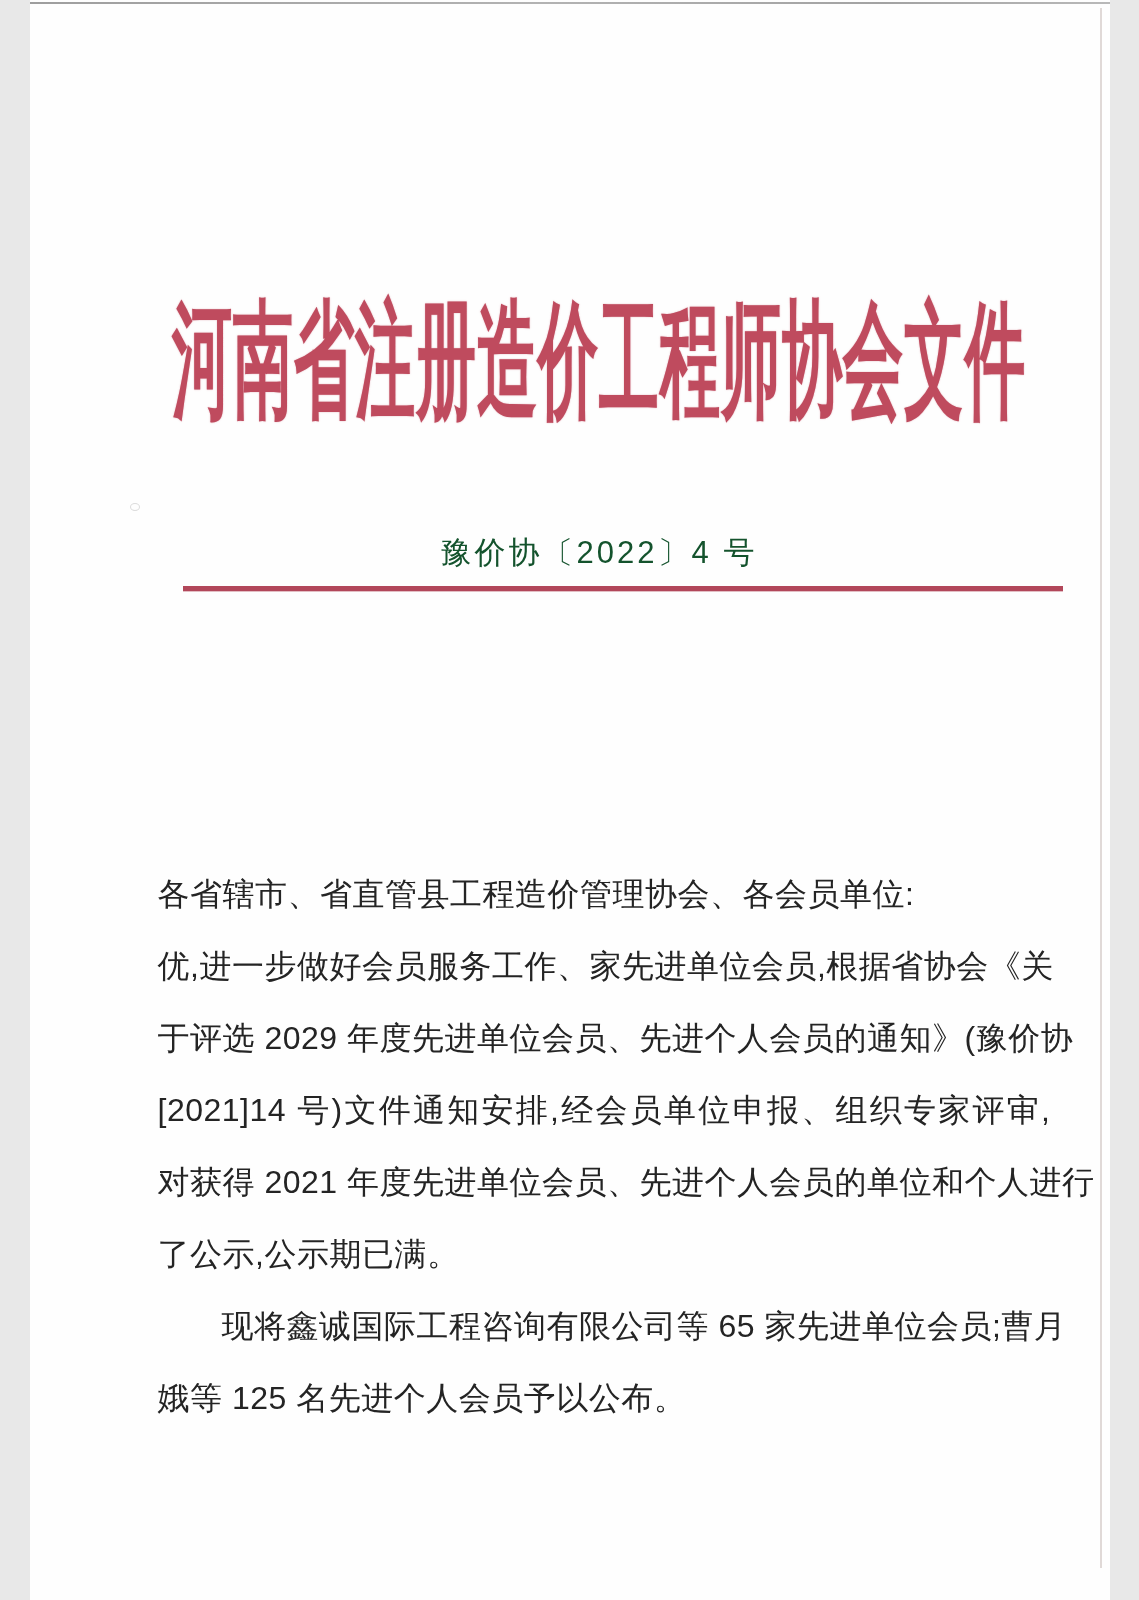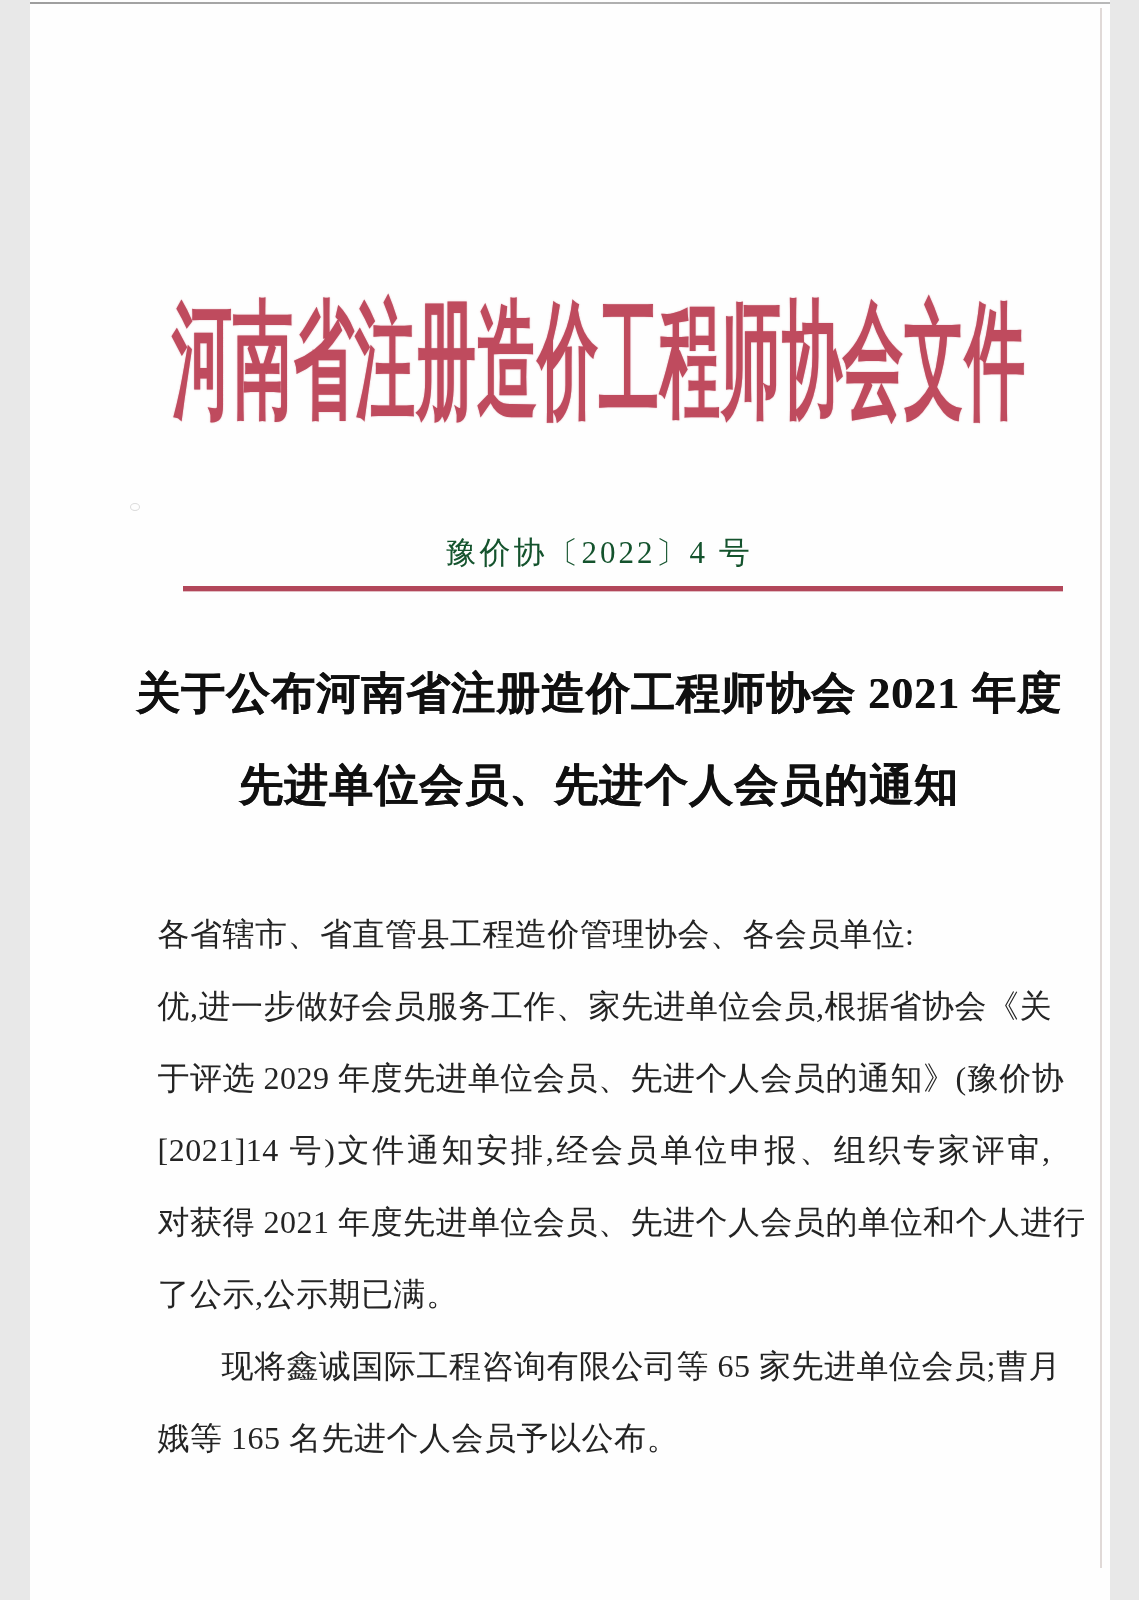--- a/index.html
+++ b/index.html
@@ -8,21 +8,21 @@
     --title_black:#101010;
     --body_black:#242424;
   }
   html,body{margin:0;padding:0;background:#e8e8e8;}
   .page{
     position:relative;
     width:1080px;height:1600px;
     margin:0 auto;
     background:#fefefe;
     overflow:hidden;
-    font-family:Liberation Serif, serif;
+    font-family:Liberation Sans, sans-serif;
   }
   
   .scan-top-line{
     position:absolute;top:2px;left:0;width:1139px;height:2px;
     background:linear-gradient(90deg,#7e7e7e 0%,#9a9a9a 45%,#848484 75%,#aaa 100%);
     opacity:.75;
   }
   .scan-right-line{
     position:absolute;top:8px;right:8px;width:2px;height:1560px;
     background:#c6b9b7;opacity:.55;
@@ -63,21 +63,21 @@
     text-align:center;
     color:var(--title_black);
     font-weight:bold;
     font-size:44px;line-height:92px;
     letter-spacing:1px;
     text-shadow:.6px 0 0 var(--title_black);
     white-space:nowrap;
   }
   
   .doc-body{
-    position:absolute;top:898px;left:128px;width:893px;
+    position:absolute;top:858px;left:128px;width:893px;
     color:var(--body_black);
     font-size:32px;line-height:72px;
     letter-spacing:.5px;
   }
   .bline{
     height:72px;
     white-space:nowrap;
     text-align:justify;
     text-justify:inter-ideograph;
   }
@@ -93,31 +93,27 @@
   <div class="scan-top-line"></div>
   <div class="scan-right-line"></div>
   <div class="scan-speck"></div>
 
   <div class="org-title">河南省注册造价工程师协会文件</div>
 
   <div class="doc-number">豫价协〔2022〕4 号</div>
 
   <div class="red-divider"></div>
 
-  <div class="doc-title">
-    <div>关于公布河南省注册造价工程师协会 2021 年度</div>
-    <div>先进单位会员、先进个人会员的通知</div>
-  </div>
 
   <div class="doc-body">
     <div class="bline endline">各省辖市、省直管县工程造价管理协会、各会员单位:</div>
 
     <div class="bline fill">优,进一步做好会员服务工作、家先进单位会员,根据省协会《关</div>
     <div class="bline fill">于评选 2029 年度先进单位会员、先进个人会员的通知》(豫价协</div>
     <div class="bline fill">[2021]14 号)文件通知安排,经会员单位申报、组织专家评审,</div>
     <div class="bline fill">对获得 2021 年度先进单位会员、先进个人会员的单位和个人进行</div>
     <div class="bline endline">了公示,公示期已满。</div>
 
     <div class="bline fill indent">现将鑫诚国际工程咨询有限公司等 65 家先进单位会员;曹月</div>
-    <div class="bline endline">娥等 165 名先进个人会员予以公布。</div>
+    <div class="bline endline">娥等 125 名先进个人会员予以公布。</div>
   </div>
 
 </div>
 
 </body></html>

